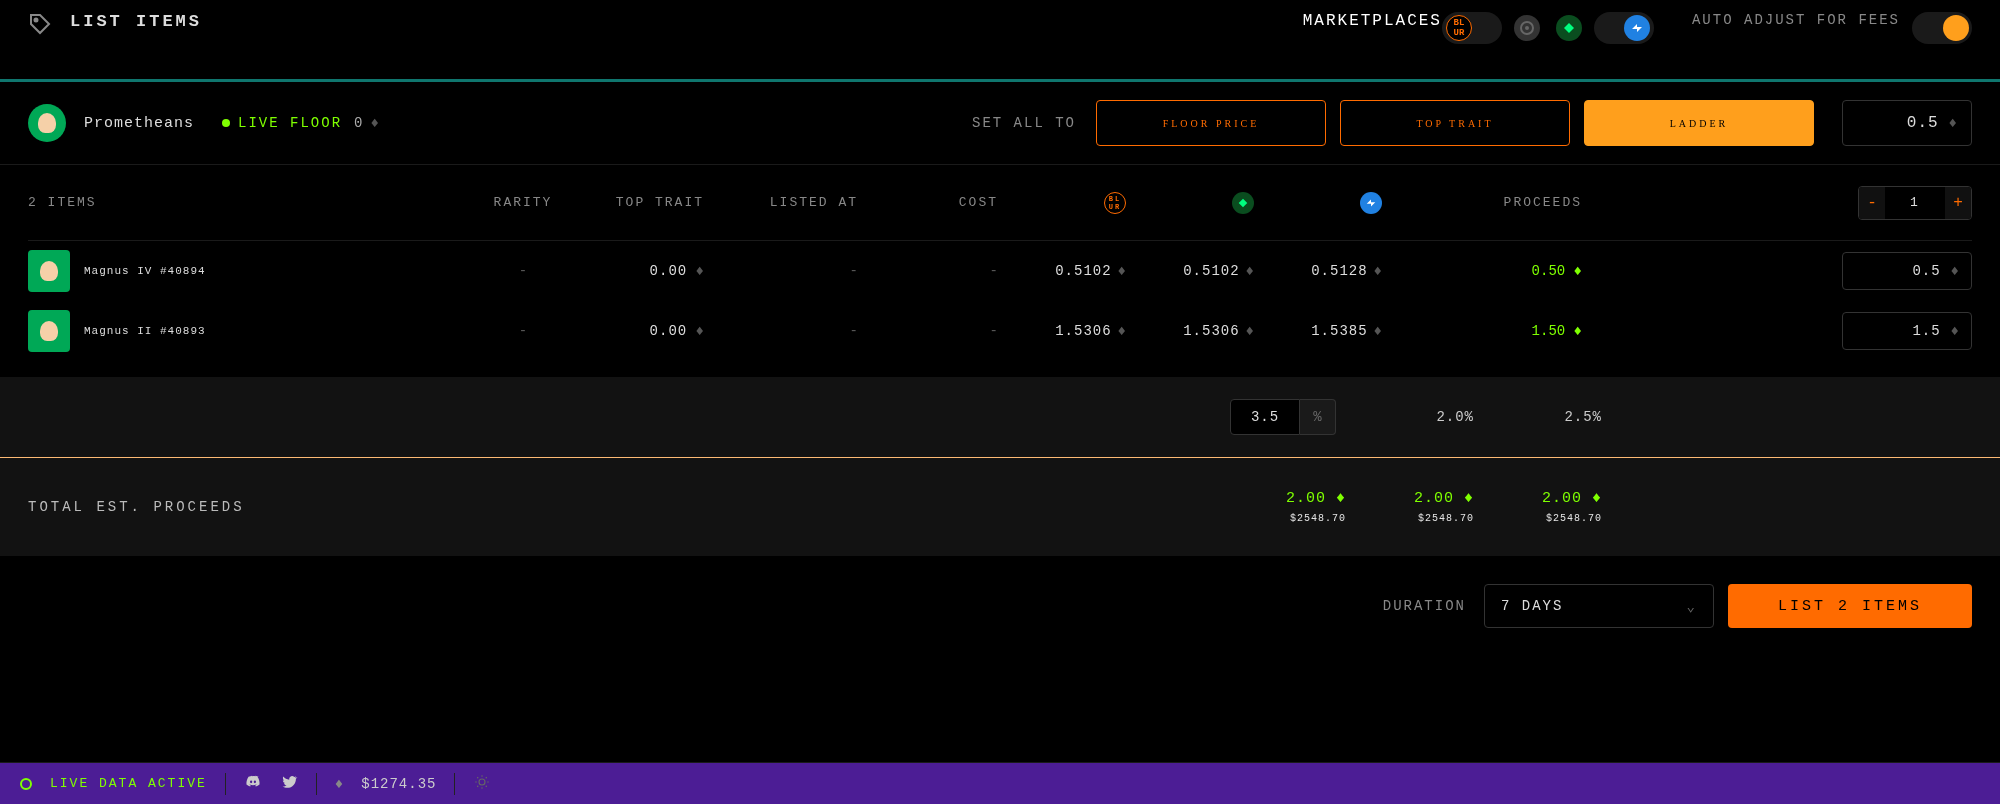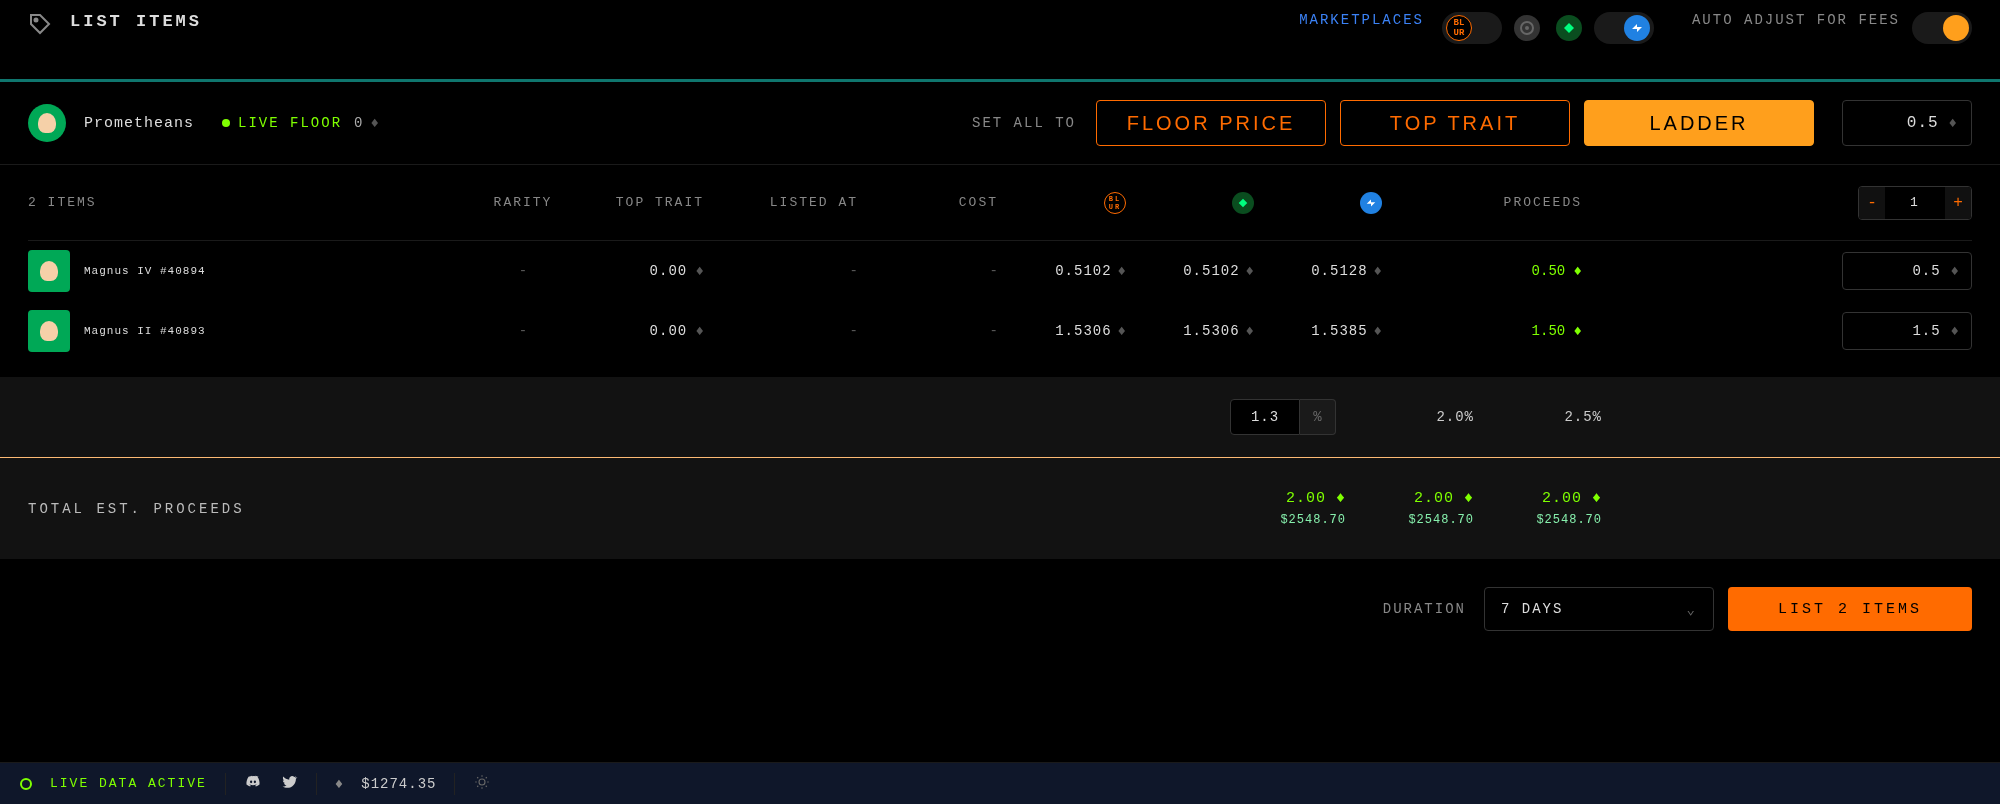--- a/index.html
+++ b/index.html
@@ -2,21 +2,21 @@
 <html><head>
 <meta charset="utf-8">
 <style>
 * { margin:0; padding:0; box-sizing:border-box; }
 body { background:#000; color:#fff; font-family:'Courier New',monospace; font-size:14px; width:2000px; height:804px; overflow:hidden; }
 
 .header { display:flex; align-items:flex-start; padding:12px 28px; height:82px; border-bottom:3px solid #0f766e; }
 .tag-icon { margin-right:18px; }
 .page-title { font-size:17px; letter-spacing:3px; color:#ddd; font-weight:bold; }
 .header-spacer { flex:1; }
-.mp-label { font-size:14px; letter-spacing:2px; color:#3b82f6; margin-right:18px; }
+.mp-label { font-size:16px; letter-spacing:2px; color:#ffffff; }
 .mp-toggle { display:inline-flex; align-items:center; background:#1a1a1a; border-radius:20px; height:32px; width:60px; padding:0 4px; margin-right:8px; cursor:pointer; }
 .mp-toggle.plain { background:transparent; width:auto; }
 .mp-chip { width:26px; height:26px; border-radius:50%; display:flex; align-items:center; justify-content:center; font-size:9px; }
 .mp-blur { background:#000; border:1px solid #ff6b00; color:#ff6b00; font-weight:bold; }
 .mp-gray { background:#333; }
 .mp-green { background:#0a4d1f; color:#00ff00; }
 .mp-blue { background:#2081e2; color:#fff; }
 .auto-adjust { font-size:14px; letter-spacing:2px; color:#888; margin-left:30px; margin-right:12px; }
 .auto-toggle { display:inline-flex; align-items:center; justify-content:flex-end; background:#1a1a1a; border-radius:20px; height:32px; width:60px; padding:3px; }
 .auto-knob { width:26px; height:26px; border-radius:50%; background:#ff9f1c; }
@@ -25,21 +25,21 @@
 .coll-avatar { width:38px; height:38px; border-radius:50%; background:#00a856; margin-right:18px; overflow:hidden; display:flex; align-items:center; justify-content:center; }
 .pix-head { width:18px; height:20px; background:#f5d0a8; border-radius:50% 50% 40% 40%; position:relative; }
 .coll-name { font-size:15px; letter-spacing:1px; color:#ddd; margin-right:28px; }
 .live-floor { display:flex; align-items:center; gap:8px; }
 .dot { width:8px; height:8px; border-radius:50%; background:#7fff00; }
 .live-text { color:#7fff00; font-size:14px; letter-spacing:2px; }
 .floor-val { color:#aaa; margin-left:4px; }
 .eth-dim { color:#555; }
 .controls-spacer { flex:1; }
 .set-all { font-size:14px; letter-spacing:2px; color:#888; margin-right:20px; }
-.btn { height:46px; padding:0 28px; border:1px solid #ff6b00; background:transparent; color:#ff6b00; font-family:Liberation Sans, sans-serif; font-size:20px; letter-spacing:3px; cursor:pointer; margin-right:14px; border-radius:4px; min-width:230px; }
+.btn { height:46px; padding:0 28px; border:1px solid #ff6b00; background:transparent; color:#ff6b00; font-family:Liberation Serif, serif; font-size:10px; letter-spacing:3px; cursor:pointer; margin-right:14px; border-radius:4px; min-width:230px; }
 .btn.solid { background:#ff9f1c; color:#000; border-color:#ff9f1c; }
 .price-box { display:flex; align-items:center; border:1px solid #333; height:46px; min-width:130px; padding:0 14px; justify-content:flex-end; gap:10px; border-radius:4px; margin-left:14px; }
 .price-val { font-size:16px; color:#ddd; letter-spacing:1px; }
 
 .grid { padding:0 28px; }
 .grid-head { display:flex; align-items:center; height:76px; color:#888; font-size:13px; letter-spacing:2px; border-bottom:1px solid #1a1a1a; }
 .col-item { width:440px; display:flex; align-items:center; gap:14px; }
 .col-rarity { width:110px; text-align:center; }
 .col-top { width:130px; text-align:right; padding-right:4px; }
 .col-listed { width:150px; text-align:right; }
@@ -67,28 +67,28 @@
 .fee-input { display:flex; align-items:center; margin-right:10px; }
 .fee-val-box { border:1px solid #333; background:#000; height:36px; width:70px; display:flex; align-items:center; justify-content:center; color:#ddd; letter-spacing:1px; border-radius:4px 0 0 4px; }
 .fee-pct { border:1px solid #333; background:#1a1a1a; height:36px; width:36px; display:flex; align-items:center; justify-content:center; color:#666; border-left:none; border-radius:0 4px 4px 0; }
 .fee-col { width:128px; text-align:right; color:#ccc; letter-spacing:1px; }
 
 .totals { display:flex; align-items:center; background:#121212; padding:32px 28px; border-top:1px solid #fdba74; }
 .tot-title { font-size:14px; letter-spacing:3px; color:#bbb; }
 .tot-spacer { flex:1; }
 .tot-col { width:128px; text-align:right; display:flex; flex-direction:column; gap:6px; align-items:flex-end; }
 .tot-val { color:#7fff00; font-size:15px; letter-spacing:1px; }
-.tot-usd { color:#86efac; font-size:12px; letter-spacing:1px; }
+.tot-usd { color:#e5e5e5; font-size:10px; letter-spacing:1px; }
 
 .footer-action { display:flex; align-items:center; justify-content:flex-end; padding:28px; gap:14px; }
 .dur-label { font-size:14px; letter-spacing:2px; color:#888; margin-right:4px; }
 .dur-select { display:flex; align-items:center; justify-content:space-between; border:1px solid #333; height:44px; width:230px; padding:0 16px; color:#ddd; letter-spacing:2px; cursor:pointer; border-radius:4px; }
 .list-btn { background:#ff6b00; color:#000; border:none; height:44px; padding:0 50px; font-family:inherit; font-size:15px; letter-spacing:3px; cursor:pointer; border-radius:4px; }
 
-.status-bar { position:fixed; bottom:0; left:0; right:0; height:42px; border-top:1px solid #1a1a1a; display:flex; align-items:center; padding:12px 20px; gap:18px; background:#0f172a; }
+.status-bar { position:fixed; bottom:0; left:0; right:0; height:42px; border-top:1px solid #1a1a1a; display:flex; align-items:center; padding:12px 20px; gap:18px; background:#4c1d95; }
 .sb-dot { width:12px; height:12px; border-radius:50%; border:2px solid #7fff00; }
 .sb-text { color:#7fff00; font-size:13px; letter-spacing:2px; }
 .sb-div { width:1px; height:22px; background:#222; }
 .sb-icon { color:#ccc; }
 .sb-price { color:#ccc; letter-spacing:1px; }
 
 .eth-sym { display:inline-block; }
 </style>
 </head>
 <body>
@@ -251,21 +251,21 @@
           <span class="num">1.5</span>
           <span class="eth-dim">♦</span>
         </span>
       </div>
   </div>
 </div>
 
 <div class="fees">
   <span class="fees-spacer"></span>
   <span class="fee-input">
-    <span class="fee-val-box">1.3</span>
+    <span class="fee-val-box">3.5</span>
     <span class="fee-pct">%</span>
   </span>
   <span class="fee-col">2.0%</span>
   <span class="fee-col">2.5%</span>
   <span style="width:370px"></span>
 </div>
 
 <div class="totals">
   <span class="tot-title">TOTAL EST. PROCEEDS</span>
   <span class="tot-spacer"></span>

